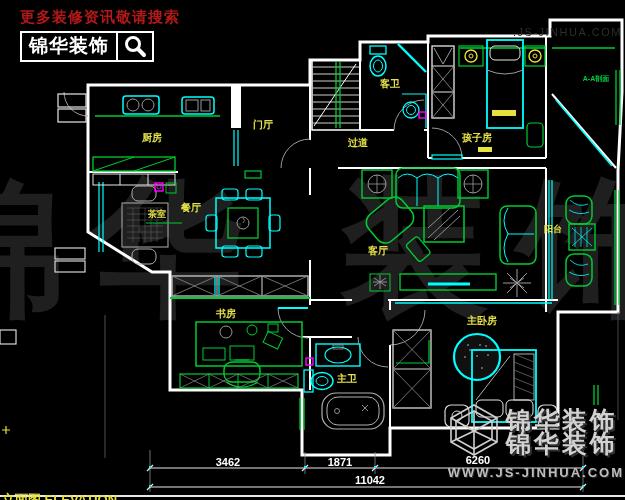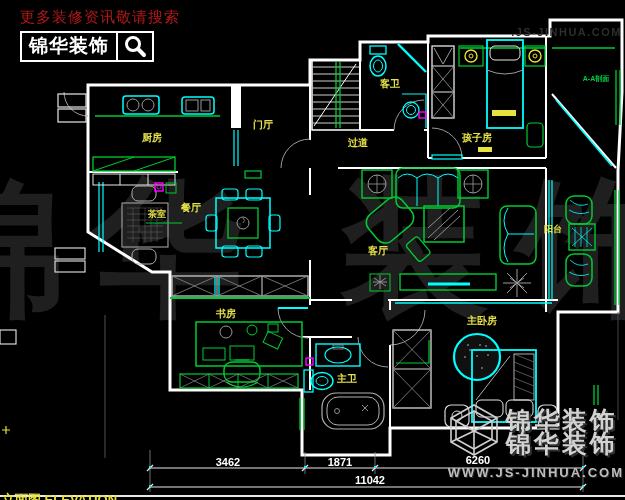--- a/index.html
+++ b/index.html
@@ -1,27 +1,27 @@
 <!DOCTYPE html>
 <html><head>
 <meta charset="utf-8">
 <style>
   html,body{margin:0;padding:0;background:#000;}
   #stage{position:relative;width:625px;height:500px;background:#000;overflow:hidden;
          font-family:"Liberation Sans", sans-serif;}
   #plan{position:absolute;left:0;top:0;}
   
   .brand-top{position:absolute;left:20px;top:8px;z-index:5;}
-  .tagline{color:#b41818;font-size:15px;font-weight:normal;letter-spacing:1px;}
+  .tagline{color:#b41818;font-size:15px;font-weight:bold;letter-spacing:1px;}
   .logo-row{display:inline-flex;align-items:stretch;border:2px solid #fff;margin-top:4px;background:#000;}
   .logo-text{color:#fff;font-size:19px;font-weight:bold;padding:1px 7px 2px 7px;letter-spacing:1px;
              border-right:2px solid #fff;line-height:24px;}
   .logo-search{width:34px;display:flex;align-items:center;justify-content:center;}
   
-  .wm-top-right{position:absolute;right:3px;top:26px;color:#2e2e2e;font-size:11px;font-weight:bold;
+  .wm-top-right{position:absolute;right:3px;top:26px;color:#2e2e2e;font-size:11px;font-weight:normal;
                 letter-spacing:1.5px;z-index:4;}
   
   .brand-bottom{position:absolute;right:0;bottom:20px;z-index:5;color:#d6d6d6;}
   .brand-row{display:flex;align-items:center;}
   .brand-lines{margin-left:6px;}
   .brand-l1,.brand-l2{font-size:25px;font-weight:bold;letter-spacing:3px;color:#d2d2d2;
                       text-shadow:2px 2px 0 #303030;line-height:23px;}
   .brand-web{font-size:13px;font-weight:bold;letter-spacing:2px;color:#bdbdbd;margin-top:3px;
              text-shadow:1px 1px 0 #2a2a2a;text-align:right;padding-right:1px;}
 </style>

